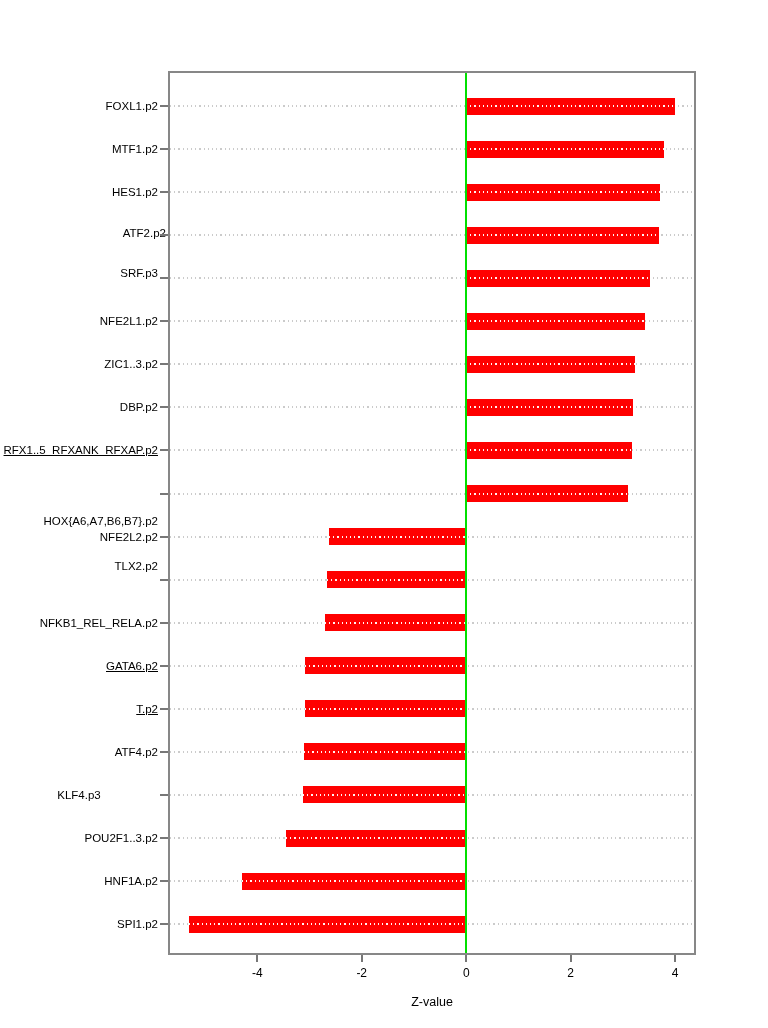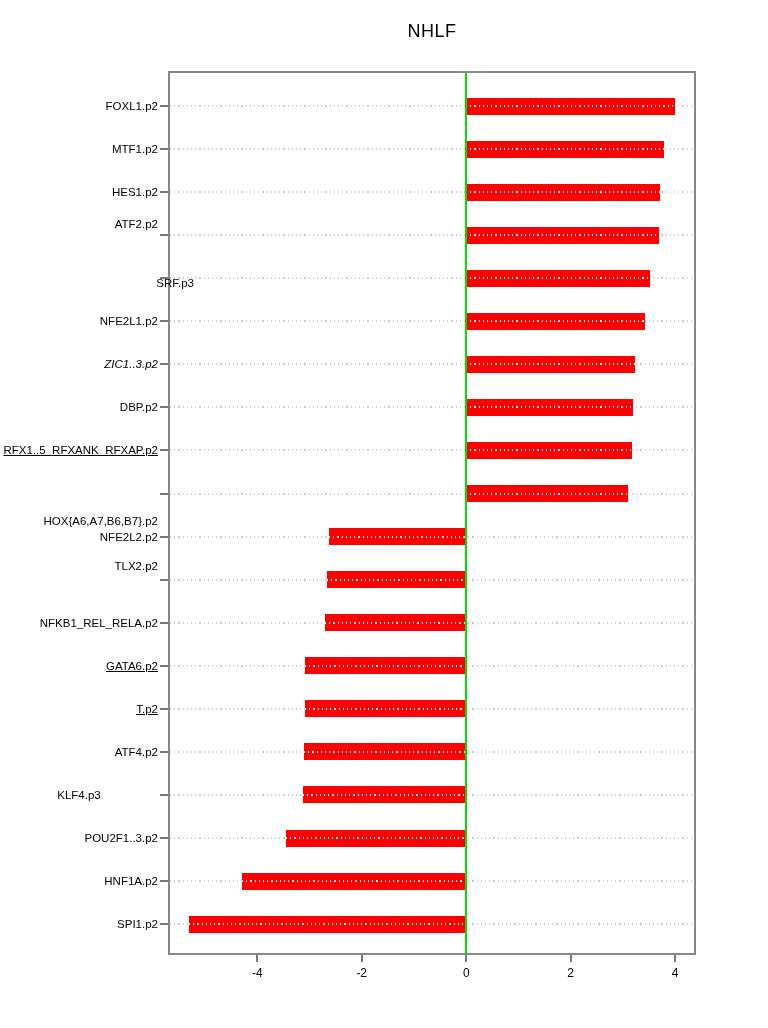--- a/index.html
+++ b/index.html
@@ -33,21 +33,20 @@
   .xtick{position:absolute;top:955px;width:2px;height:7px;background:#777;}
   .xticklab{position:absolute;top:966px;width:44px;height:14px;text-align:center;font-size:12px;}
   .axis-title{
     position:absolute;left:168px;top:995px;width:528px;text-align:center;font-size:12.5px;
   }
 </style>
 </head>
 <body>
 
 <div class="canvas">
-  <div class="chart-title">NHLF</div>
   <div class="plot">
       <div class="grid" style="left: 0px; width: 524px; top: 32px;"></div>
       <div class="grid" style="left: 0px; width: 524px; top: 75.06px;"></div>
       <div class="grid" style="left: 0px; width: 524px; top: 118.12px;"></div>
       <div class="grid" style="left: 0px; width: 524px; top: 161.18px;"></div>
       <div class="grid" style="left: 0px; width: 524px; top: 204.24px;"></div>
       <div class="grid" style="left: 0px; width: 524px; top: 247.3px;"></div>
       <div class="grid" style="left: 0px; width: 524px; top: 290.36px;"></div>
       <div class="grid" style="left: 0px; width: 524px; top: 333.42px;"></div>
       <div class="grid" style="left: 0px; width: 524px; top: 376.48px;"></div>
@@ -117,33 +116,34 @@
         <div class="bar-dots"></div>
       </div>
       <div class="bar" style="left: 71.5733px; width: 224.646px; top: 799.58px; background: rgb(255, 0, 0);">
         <div class="bar-dots"></div>
       </div>
       <div class="bar" style="left: 19.33px; width: 276.889px; top: 842.64px; background: rgb(255, 0, 0);">
         <div class="bar-dots"></div>
       </div>
       <div class="zero-line" style="left: 295.219px; background: rgb(0, 224, 0);"></div>
     </div>
+  <div class="axis-title">Z-value</div>
 <div class="ylab" style="top: 98px;">FOXL1.p2</div>
     <div class="ytick" style="top: 105px; background: rgb(119, 119, 119);"></div>
     <div class="ylab" style="top: 141.06px;">MTF1.p2</div>
     <div class="ytick" style="top: 148.06px; background: rgb(119, 119, 119);"></div>
     <div class="ylab" style="top: 184.12px;">HES1.p2</div>
     <div class="ytick" style="top: 191.12px; background: rgb(119, 119, 119);"></div>
-    <div class="ylab" style="top: 216px;">ATF2.p2</div>
+    <div class="ylab" style="top: 225px; padding-left: 8px;">ATF2.p2</div>
     <div class="ytick" style="top: 234.18px; background: rgb(119, 119, 119);"></div>
-    <div class="ylab" style="top: 275px; margin-left: 36px;">SRF.p3</div>
+    <div class="ylab" style="top: 265px;">SRF.p3</div>
     <div class="ytick" style="top: 277.24px; background: rgb(119, 119, 119);"></div>
     <div class="ylab" style="top: 313.3px;">NFE2L1.p2</div>
     <div class="ytick" style="top: 320.3px; background: rgb(119, 119, 119);"></div>
-    <div class="ylab" style="top: 356.36px; font-style: italic;">ZIC1..3.p2</div>
+    <div class="ylab" style="top: 356.36px;">ZIC1..3.p2</div>
     <div class="ytick" style="top: 363.36px; background: rgb(119, 119, 119);"></div>
     <div class="ylab" style="top: 399.42px;">DBP.p2</div>
     <div class="ytick" style="top: 406.42px; background: rgb(119, 119, 119);"></div>
     <div class="ylab" style="top: 442.48px; text-decoration: underline;">RFX1..5_RFXANK_RFXAP.p2</div>
     <div class="ytick" style="top: 449.48px; background: rgb(119, 119, 119);"></div>
     <div class="ylab" style="top: 513px;">HOX{A6,A7,B6,B7}.p2</div>
     <div class="ytick" style="top: 492.54px; background: rgb(119, 119, 119);"></div>
     <div class="ylab" style="top: 528.6px;">NFE2L2.p2</div>
     <div class="ytick" style="top: 535.6px; background: rgb(119, 119, 119);"></div>
     <div class="ylab" style="top: 558px;">TLX2.p2</div>

